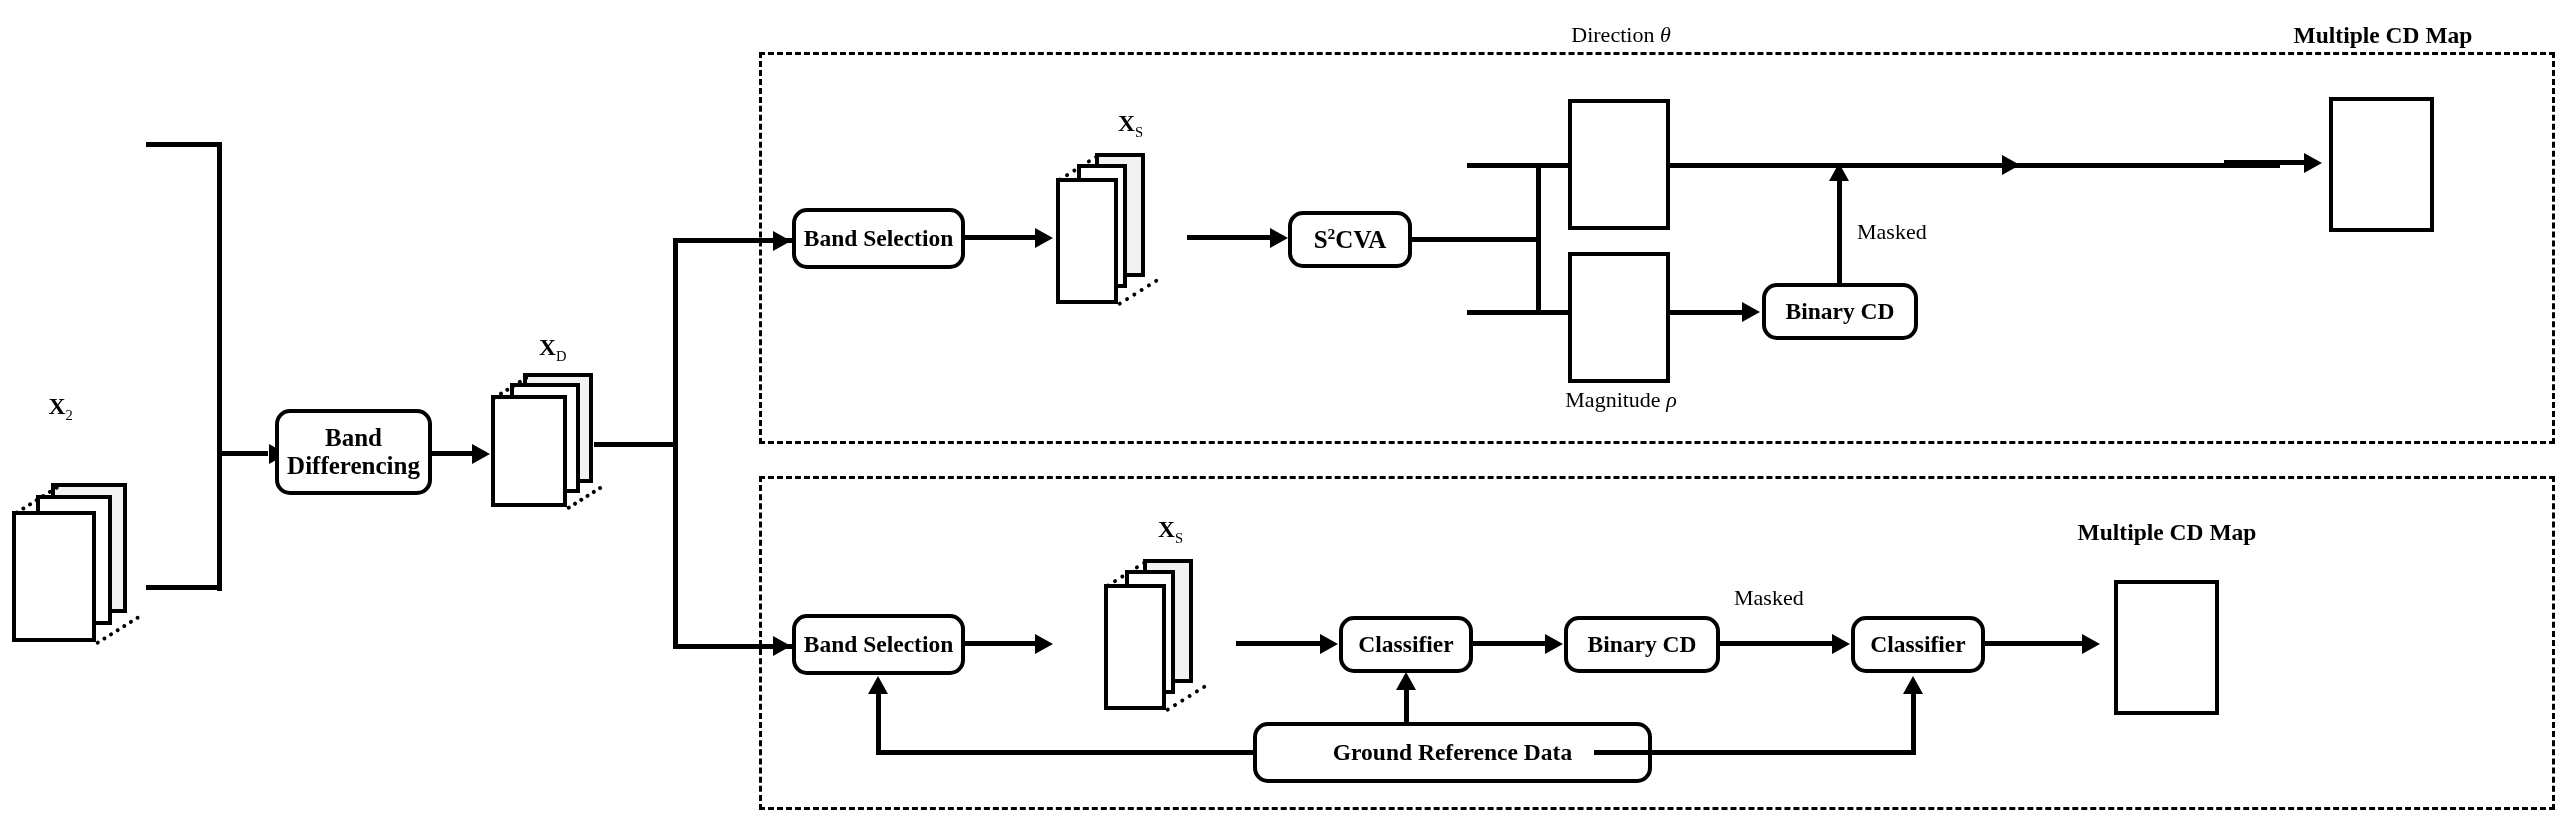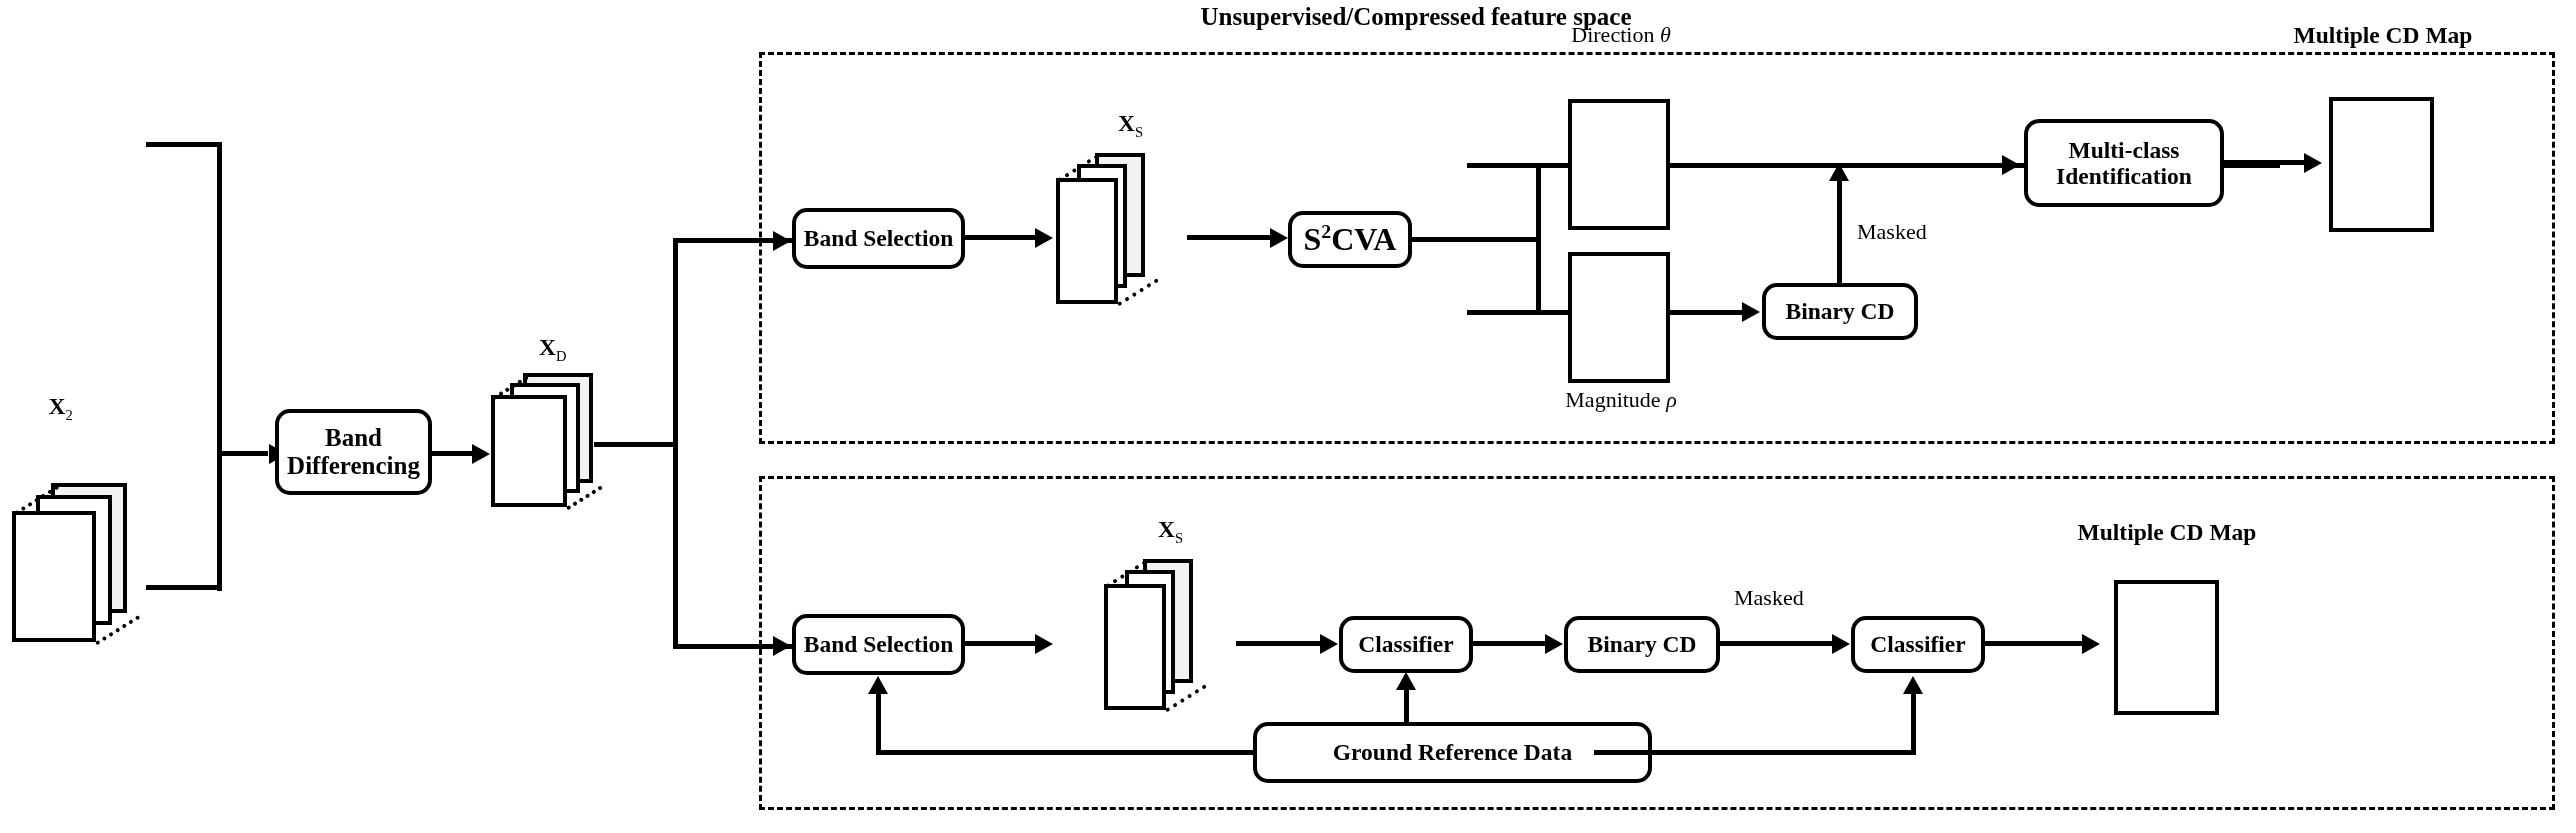--- a/index.html
+++ b/index.html
@@ -40,21 +40,20 @@
 
   .sup{font-size:0.62em;vertical-align:super;line-height:0;}
   .sub{font-size:0.62em;vertical-align:sub;line-height:0;font-weight:normal;font-style:normal;}
   .ital{font-style:italic;font-weight:normal;}
 </style>
 </head>
 <body>
 
 <div id="stage">
 
-  <div class="label" style="left:1416px;top:2.8px;font-size:25px;transform:translateX(-50%);">Unsupervised/Compressed feature space</div>
 
   <div class="dashbox" style="left:759px;top:52px;width:1796px;height:392px;"></div>
   <div class="dashbox" style="left:759px;top:476px;width:1796px;height:334px;"></div>
 
 
   <div class="cube" style="left:12.4px;top:483px;width:179px;height:186px;">
     <div class="cube-label" style="left:36px;top:-90px;font-size:23.5px;">
       <span>X</span><span class="sub">2</span>
     </div>
     <div class="face back" style="left:39px;top:0px;width:76px;height:130px;"></div>
@@ -112,21 +111,21 @@
     <div class="face back" style="left:39px;top:0px;width:50px;height:124px;"></div>
     <div class="face" style="left:21px;top:11px;width:50px;height:124px;"></div>
     <div class="face" style="left:0px;top:25px;width:62px;height:126px;"></div>
     <div class="edge" style="left:1.4px;top:26px;width:47px;transform:rotate(-32deg);"></div>
     <div class="edge" style="left:61px;top:150px;width:47px;transform:rotate(-32deg);"></div>
   </div>
 
   <div class="hline" style="left:1187px;top:235px;width:83px;"></div>
   <div class="arrowhead ah-right" style="left:1270px;top:228px;"></div>
 
-  <div class="rbox" style="left:1288px;top:211px;width:124px;height:57px;font-size:32px;justify-content:center;">
+  <div class="rbox" style="left:1288px;top:211px;width:124px;height:57px;font-size:25px;justify-content:center;">
     <span><span>S</span><span class="sup">2</span><span>CVA</span></span>
   </div>
 
   <div class="hline" style="left:1412px;top:237px;width:55px;"></div>
   <div class="vline" style="left:1536px;top:163px;height:152px;"></div>
   <div class="hline" style="left:1467px;top:163px;width:110px;"></div>
   <div class="hline" style="left:1467px;top:310px;width:110px;"></div>
   <div class="hline" style="left:1467px;top:237px;width:72px;"></div>
 
   <div class="label reg" style="left:1621px;top:22px;font-size:22px;transform:translateX(-50%);">
@@ -146,24 +145,20 @@
   <div class="arrowhead ah-right" style="left:1742px;top:302px;"></div>
 
   <div class="rbox" style="left:1762px;top:283px;width:156px;height:57px;font-size:23.5px;">
     <span>Binary CD</span>
   </div>
 
   <div class="vline" style="left:1837px;top:179px;height:104px;"></div>
   <div class="arrowhead ah-up" style="left:1829px;top:163px;"></div>
   <div class="label" style="left:1857px;top:219px;font-size:22px;font-weight:normal;">Masked</div>
 
-  <div class="rbox" style="left:2024px;top:119px;width:200px;height:88px;font-size:23.5px;flex-direction:column;">
-    <span>Multi-class</span>
-    <span>Identification</span>
-  </div>
 
   <div class="hline" style="left:2224px;top:160px;width:80px;"></div>
   <div class="arrowhead ah-right" style="left:2304px;top:153px;"></div>
 
   <div class="label" style="left:2383px;top:22px;font-size:23.5px;transform:translateX(-50%);">Multiple CD Map</div>
   <div class="plainbox" style="left:2329px;top:97px;width:105px;height:135px;"></div>
 
   <div class="rbox" style="left:792px;top:614px;width:173px;height:61px;font-size:23.5px;">
     <span>Band Selection</span>
   </div>

